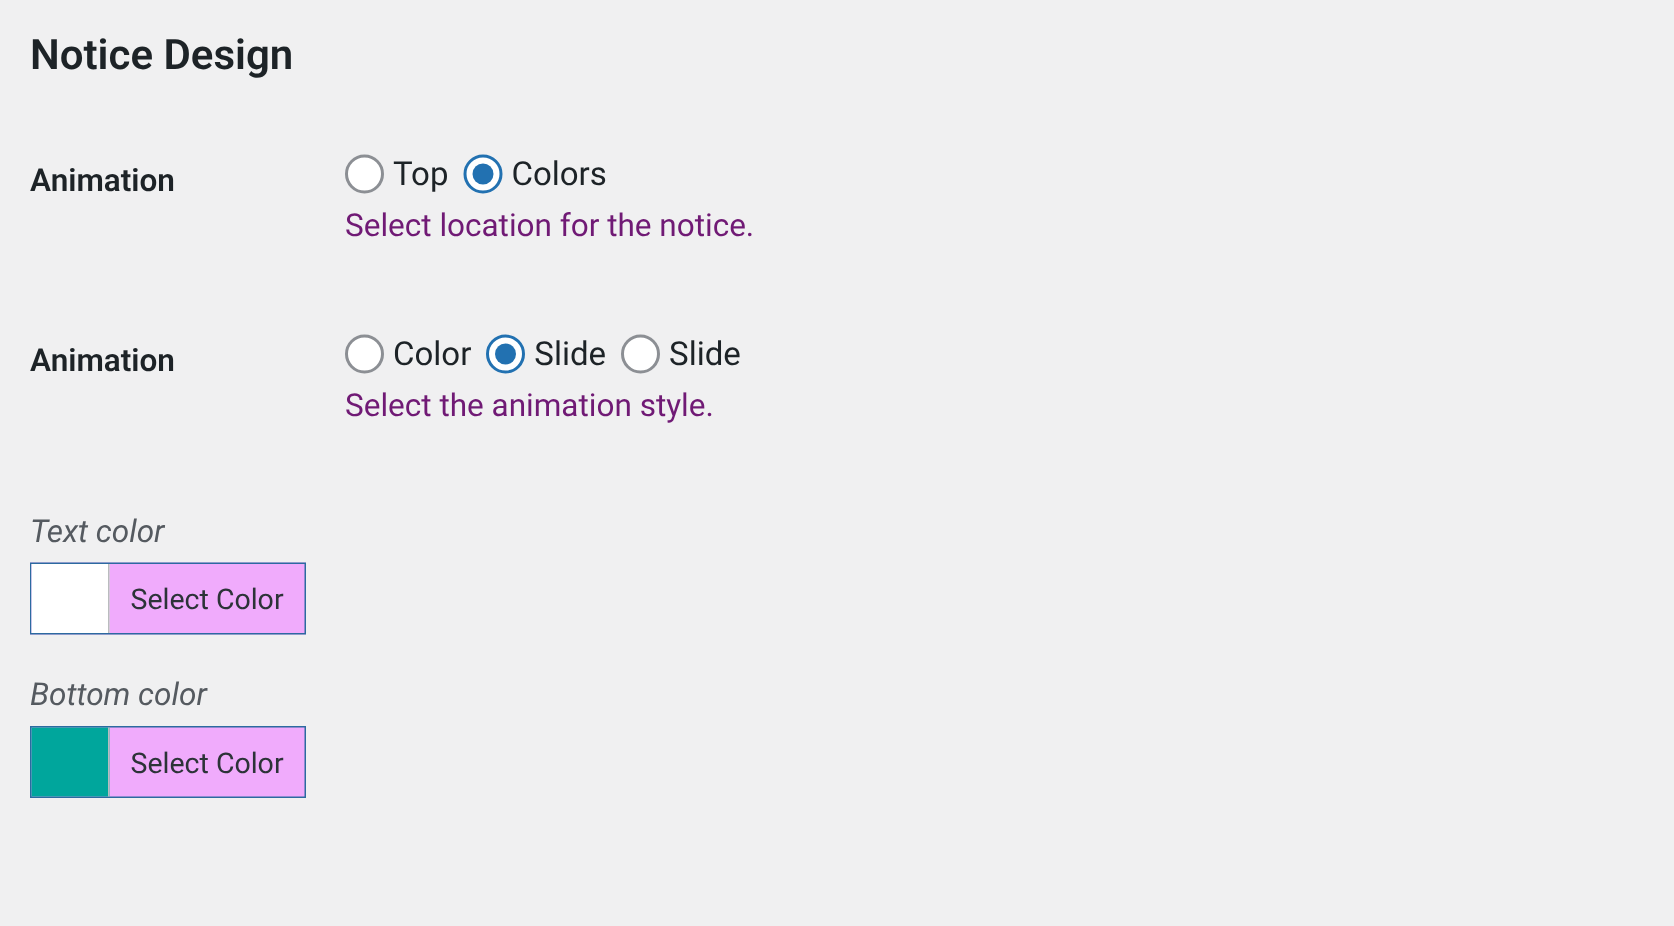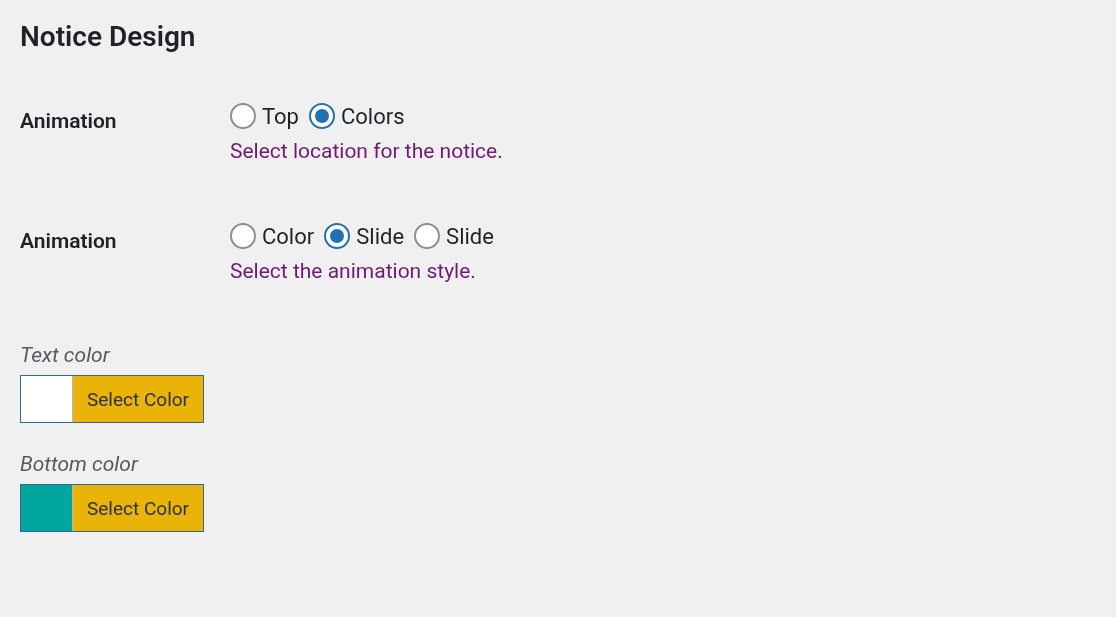--- a/index.html
+++ b/index.html
@@ -85,21 +85,21 @@
     }
     .color-label {
       font-size: 21px;
       color: #555a60;
       margin-bottom: 8px;
       font-style: italic;
     }
     .color-picker {
       display: inline-flex;
       border: 1px solid #2c6aa0;
-      background: #eab308;
+      background: #f0abfc;
       height: 48px;
       cursor: pointer;
       align-items: stretch;
     }
     .color-swatch {
       width: 52px;
       border-right: 1px solid #b9bcbe;
     }
     .swatch-white { background: #ffffff; }
     .swatch-teal { background: #00a69c; }

